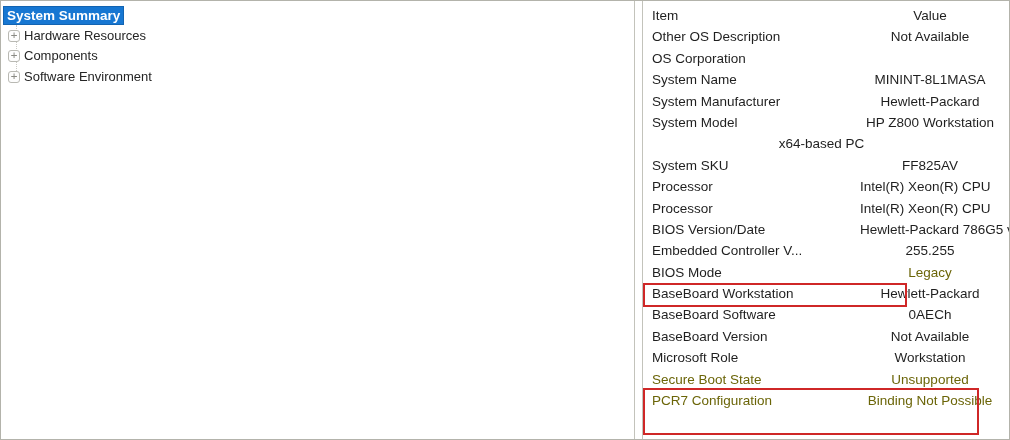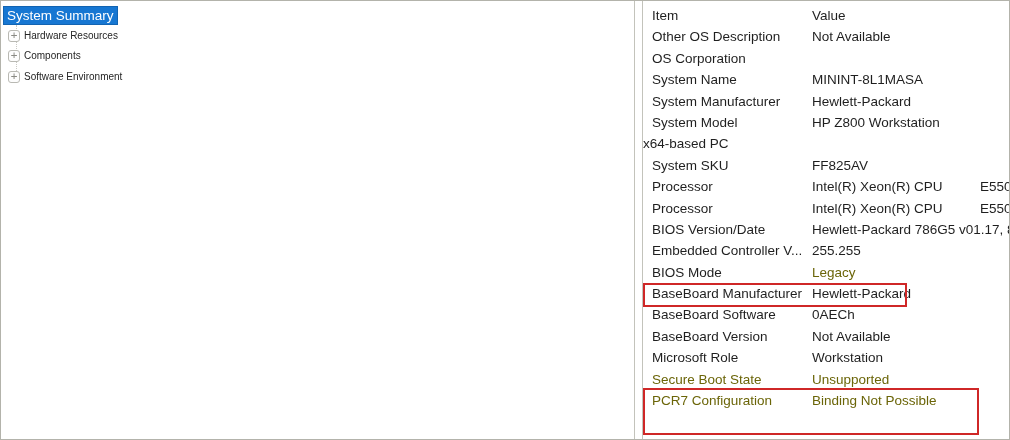--- a/index.html
+++ b/index.html
@@ -14,40 +14,40 @@
     border-right:1px solid #c3c3bb;position:relative;padding-top:4px;
   }
   .tree-guide{
     position:absolute;left:15px;top:24px;height:56px;width:0;
     border-left:1px dotted #c9c9c4;
   }
   .tree-row{height:20.5px;line-height:20.5px;display:flex;align-items:center;white-space:nowrap;}
   .tree-sel{
     display:inline-block;margin-left:2px;padding:0 3px;
     background:var(--sel-bg,#1777d2);border:1px solid #1264b2;
-    color:#fff;font-size:13.5px;line-height:17px;
+    color:#fff;font-size:13.5px;line-height:17px;font-weight:bold;
   }
   .expander{
     box-sizing:border-box;width:12px;height:12px;margin-left:7px;margin-right:4px;
     border:1px solid #b9b9b3;border-radius:3px;background:#fdfdfd;
     color:#8a8a84;font-size:11px;line-height:9px;text-align:center;
     font-family:"DejaVu Sans Mono",monospace;flex:0 0 12px;z-index:1;
   }
-  .tree-label{font-size:10px;color:#252525;}
+  .tree-label{font-size:13px;color:#252525;}
   
   .gap{width:7px;flex:0 0 7px;background:#fff;cursor:ew-resize;}
   
   .right-pane{
     box-sizing:border-box;flex:1;border-left:1px solid #c3c3bb;
     position:relative;padding-top:4px;overflow:hidden;background:#fff;
   }
-  .t-row{display:flex;height:21.4px;line-height:21.4px;overflow:hidden;}
+  .t-row{display:flex;height:21.4px;line-height:21.4px;overflow:hidden;gap:48px;}
   .cell{font-size:13.5px;color:#1f1f1f;overflow:hidden;white-space:pre;}
   .cell-item{flex:0 0 160px;width:160px;padding-left:9px;}
-  .cell-value{flex:1;padding-right:9px;}
+  .cell-value{flex:1;padding-right:9px;text-align:center;}
   .olive{color:var(--hl-text,#6b6508);}
   
   .red-box{
     position:absolute;border:2px solid var(--box-red,#cf2727);
     box-sizing:border-box;pointer-events:none;
   }
   .red-box-1{left:0;top:282px;width:264px;height:24px;}
   .red-box-2{left:0;top:387px;width:336px;height:47px;}
 </style>
 </head>
@@ -124,21 +124,21 @@
         </div>
         <div class="t-row">
           <span class="cell cell-item">Embedded Controller V...</span>
           <span class="cell cell-value">255.255</span>
         </div>
         <div class="t-row">
           <span class="cell cell-item">BIOS Mode</span>
           <span class="cell cell-value olive">Legacy</span>
         </div>
         <div class="t-row">
-          <span class="cell cell-item">BaseBoard Manufacturer</span>
+          <span class="cell cell-item">BaseBoard Workstation</span>
           <span class="cell cell-value">Hewlett-Packard</span>
         </div>
         <div class="t-row">
           <span class="cell cell-item">BaseBoard Software</span>
           <span class="cell cell-value">0AECh</span>
         </div>
         <div class="t-row">
           <span class="cell cell-item">BaseBoard Version</span>
           <span class="cell cell-value">Not Available</span>
         </div>

